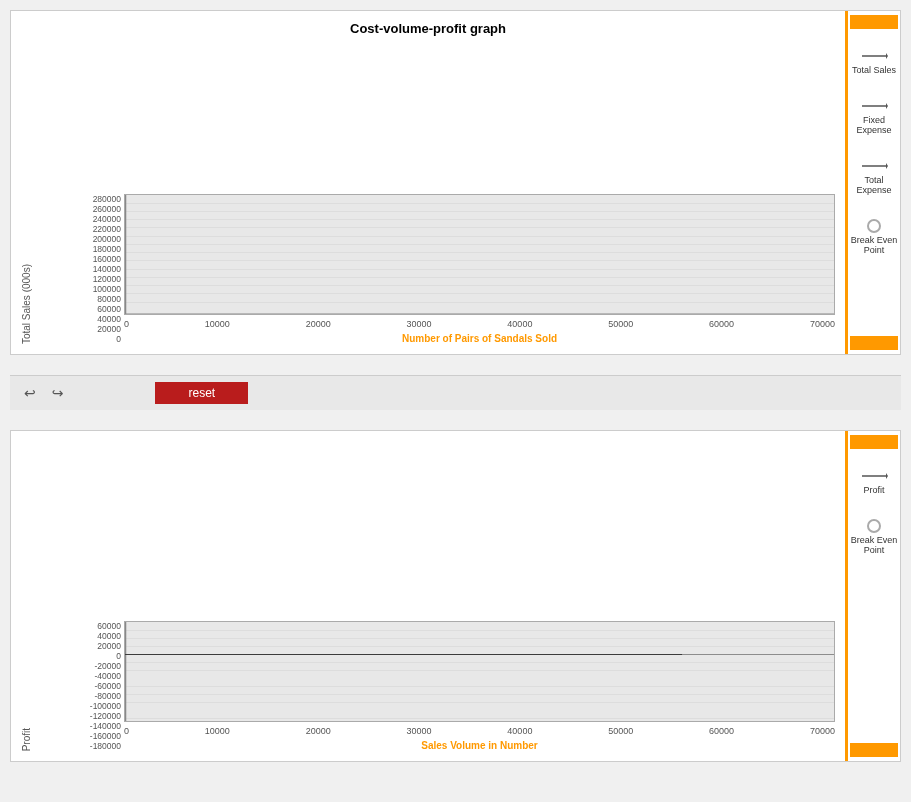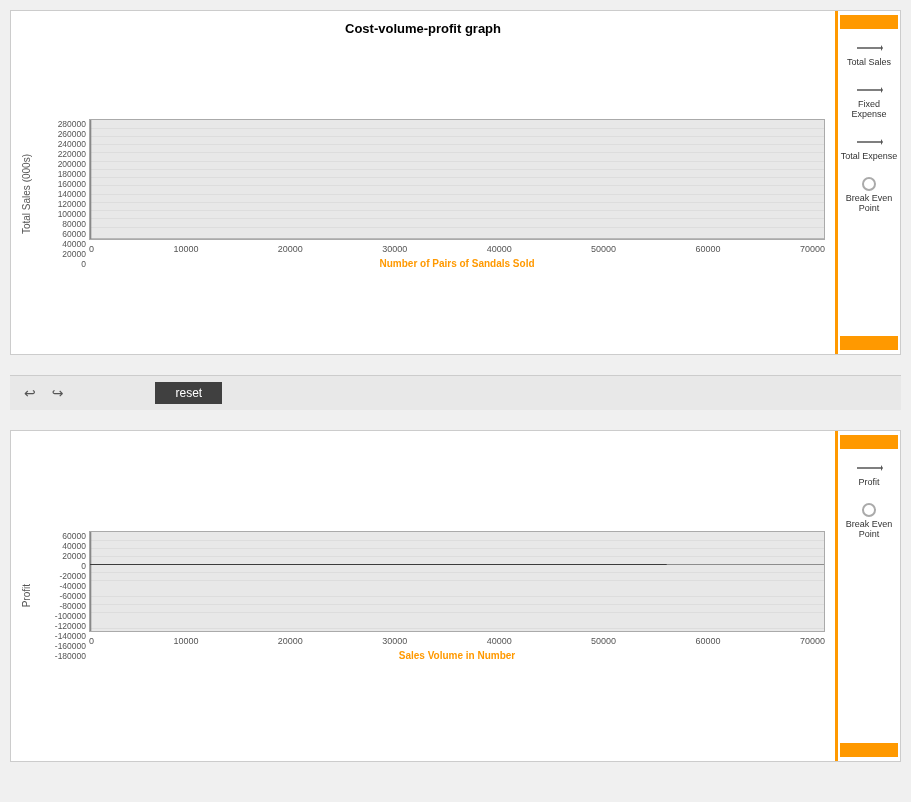--- a/index.html
+++ b/index.html
@@ -26,28 +26,28 @@
     }
 
     .chart-title {
       text-align: center;
       font-weight: bold;
       font-size: 13px;
       margin-bottom: 8px;
     }
 
     .legend-panel {
-      width: 65px;
+      width: 55px;
       background: white;
       border-left: 3px solid #f90;
       display: flex;
       flex-direction: column;
       align-items: center;
       padding: 4px 2px;
-      gap: 8px;
+      gap: 16px;
     }
 
     .legend-header {
       background: #f90;
       width: 100%;
       height: 14px;
       margin-bottom: 4px;
     }
 
     .legend-item {
@@ -79,23 +79,24 @@
       width: 14px;
       height: 14px;
       border-radius: 50%;
       border: 2px solid #aaa;
       background: white;
       margin-bottom: 2px;
     }
 
     .graph-container {
       display: flex;
-      align-items: center;
+      align-items: flex-end;
       position: relative;
       height: 300px;
+      gap: 35px;
     }
 
     .y-axis-label {
       writing-mode: vertical-rl;
       transform: rotate(180deg);
       font-size: 10px;
       color: #555;
       text-align: center;
       white-space: nowrap;
       margin-right: 2px;
@@ -163,24 +164,24 @@
     .ctrl-icon {
       font-size: 14px;
       cursor: pointer;
       color: #555;
       background: none;
       border: none;
       padding: 2px 4px;
     }
 
     .reset-btn {
-      background: #404040;
+      background: #b91c1c;
       color: white;
       border: none;
-      padding: 4px 20px;
+      padding: 4px 33px;
       cursor: pointer;
       font-size: 12px;
       margin-left: 80px;
     }
 
     
     .chart-svg {
       position: absolute;
       top: 0; left: 0;
       width: 100%; height: 100%;

